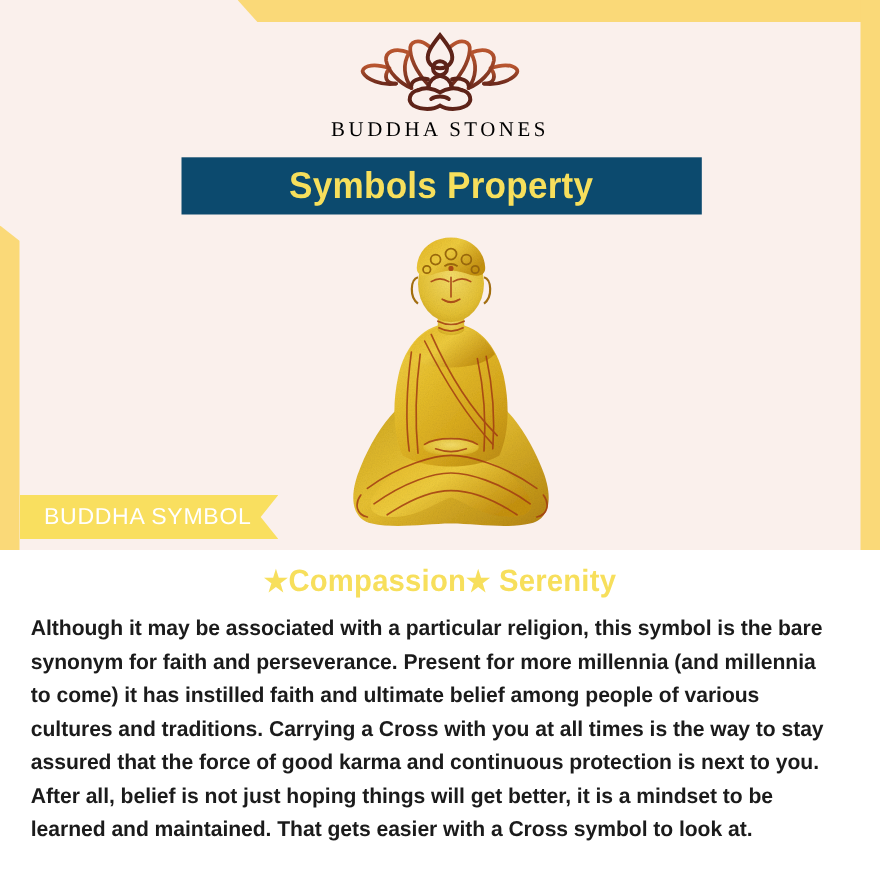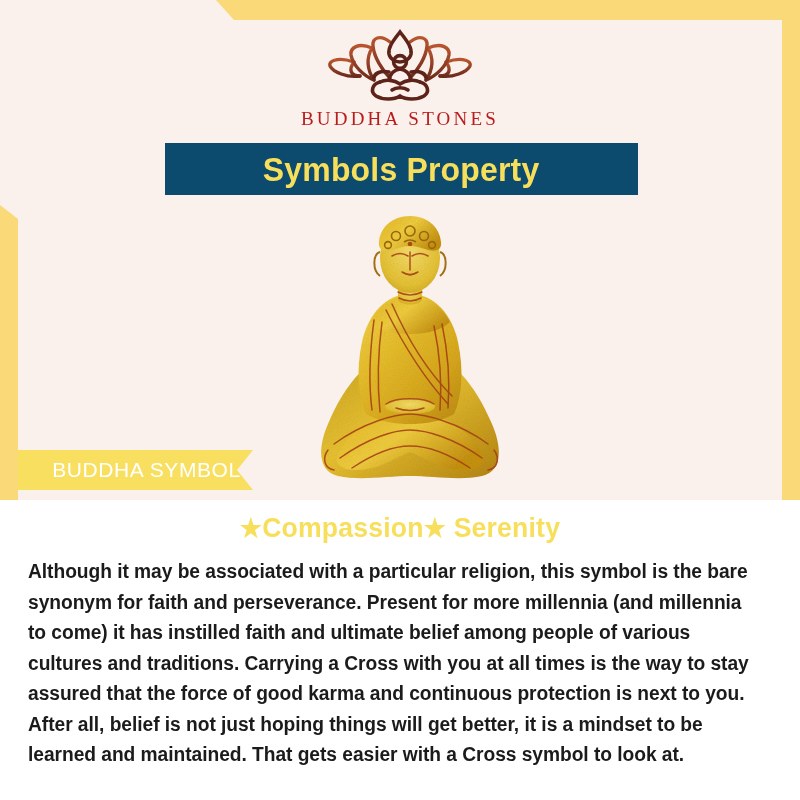--- a/index.html
+++ b/index.html
@@ -79,21 +79,21 @@
   .logo-mark {
     width: 160px;
     height: 78px;
     display: block;
   }
   .logo-word {
     margin-top: 4px;
     font-family: "Liberation Serif", serif;
     font-size: 19px;
     letter-spacing: 3.2px;
-    color: #b91c1c;
+    color: #000000;
     font-weight: 400;
   }
 
   
   .title-banner {
     position: absolute;
     left: 165px;
     top: 143px;
     width: 473px;
     height: 52px;
@@ -126,21 +126,20 @@
   .ribbon {
     position: absolute;
     left: 18px;
     top: 450px;
     width: 235px;
     height: 40px;
     background: #f9df5f;
     clip-path: polygon(0 0, 235px 0, 219px 20px, 235px 40px, 0 40px);
     display: flex;
     align-items: center;
-    justify-content: center;
   }
   .ribbon-text {
     margin-left: 22px;
     color: #ffffff;
     font-size: 21px;
     letter-spacing: 0.6px;
     font-weight: 400;
     white-space: nowrap;
   }
 

